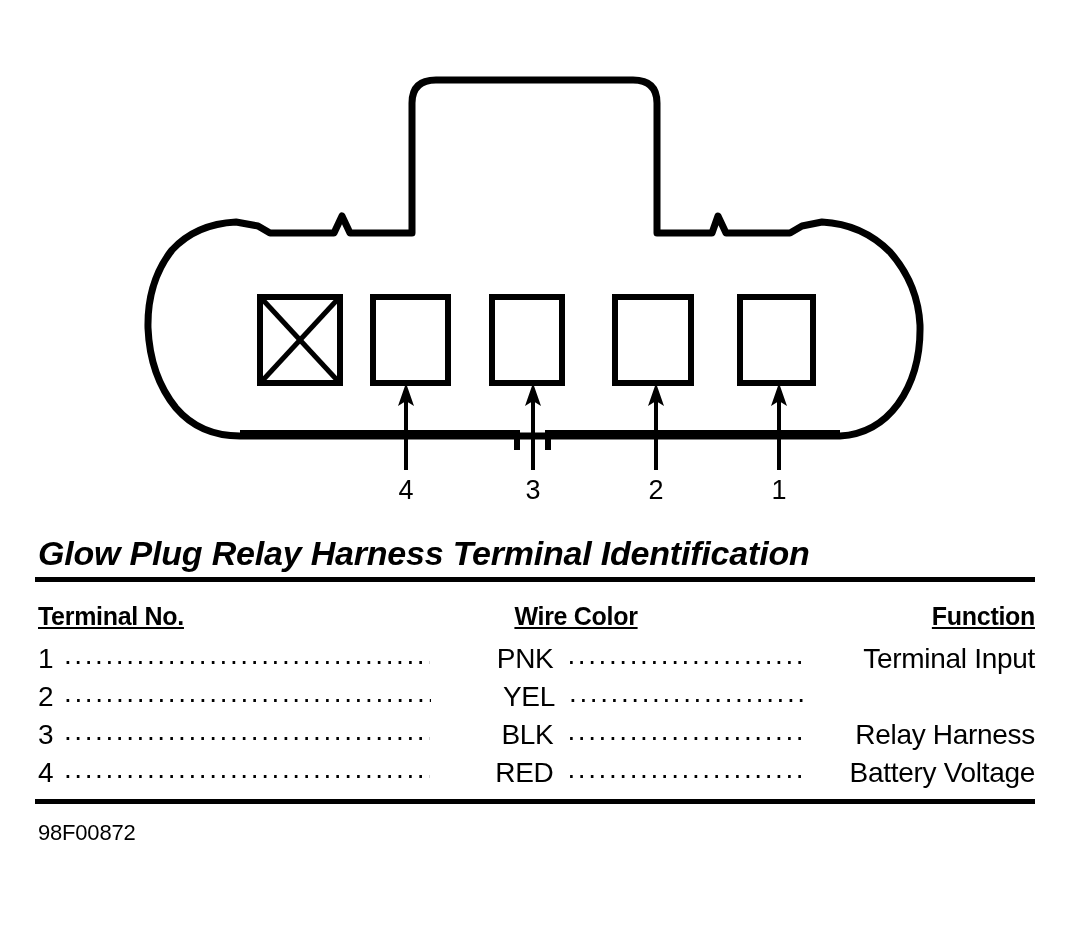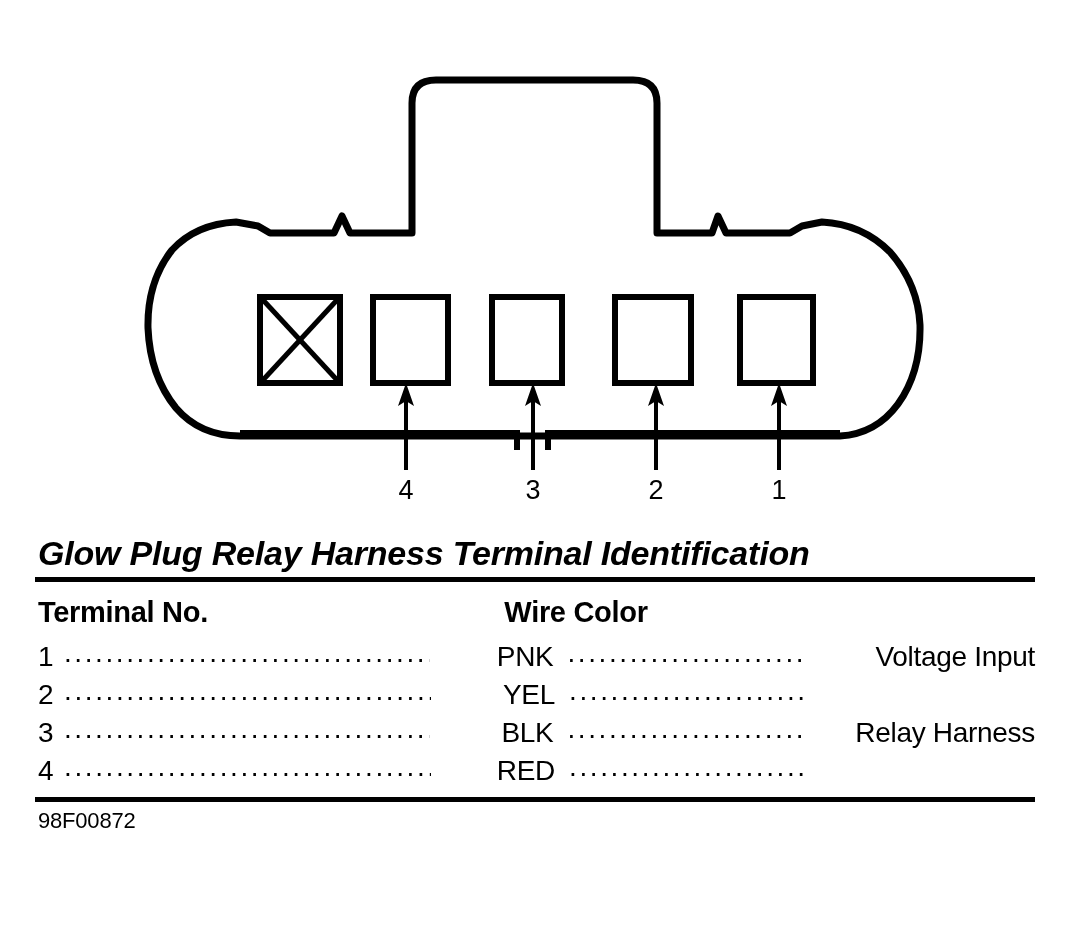--- a/index.html
+++ b/index.html
@@ -58,24 +58,25 @@
 
   .rule-thick {
     width: 1000px;
     height: 5px;
     background: #000;
     margin-top: 4px;
   }
 
   #table-head {
     display: flex;
-    margin-top: 14px;
+    margin-top: 20px;
     font-weight: bold;
-    font-size: 29px;
+    font-size: 25px;
     letter-spacing: -0.3px;
+    text-decoration: underline;
   }
   .col-terminal-head {
     width: 393px;
     text-align: left;
     padding-left: 3px;
   }
   .col-wire-head {
     width: 290px;
     text-align: center;
   }
@@ -124,21 +125,21 @@
     padding-left: 14px;
     box-sizing: border-box;
   }
   .cell-function {
     width: 231px;
     text-align: right;
   }
 
   #footer-code {
     font-size: 22px;
-    margin-top: 6px;
+    margin-top: 16px;
     padding-left: 3px;
     letter-spacing: -0.2px;
   }
 </style>
 </head>
 <body>
 
 <div id="connector-diagram">
   <svg width="1070" height="520" viewBox="0 0 1070 520" xmlns="http://www.w3.org/2000/svg">
 
@@ -212,30 +213,31 @@
 </div>
 
 <div id="identification-table">
 
   <div id="table-title">Glow Plug Relay Harness Terminal Identification</div>
   <div class="rule-thick"></div>
 
   <div id="table-head">
     <div class="col-terminal-head">Terminal No.</div>
     <div class="col-wire-head">Wire Color</div>
+    <div class="col-function-head">Function</div>
   </div>
 
   <div id="table-body">
 
     <div class="table-row">
       <div class="cell-terminal-no">1</div>
       <div class="leader-left">..........................................</div>
       <div class="cell-wire-color">PNK</div>
       <div class="leader-right">...........................</div>
-      <div class="cell-function">Voltage Input</div>
+      <div class="cell-function">Terminal Input</div>
     </div>
 
     <div class="table-row">
       <div class="cell-terminal-no">2</div>
       <div class="leader-left">..........................................</div>
       <div class="cell-wire-color">YEL</div>
       <div class="leader-right">...........................</div>
     </div>
 
     <div class="table-row">
@@ -244,19 +246,20 @@
       <div class="cell-wire-color">BLK</div>
       <div class="leader-right">...........................</div>
       <div class="cell-function">Relay Harness</div>
     </div>
 
     <div class="table-row">
       <div class="cell-terminal-no">4</div>
       <div class="leader-left">..........................................</div>
       <div class="cell-wire-color">RED</div>
       <div class="leader-right">...........................</div>
+      <div class="cell-function">Battery Voltage</div>
     </div>
 
   </div>
 
   <div class="rule-thick"></div>
   <div id="footer-code">98F00872</div>
 </div>
 
 </body></html>

